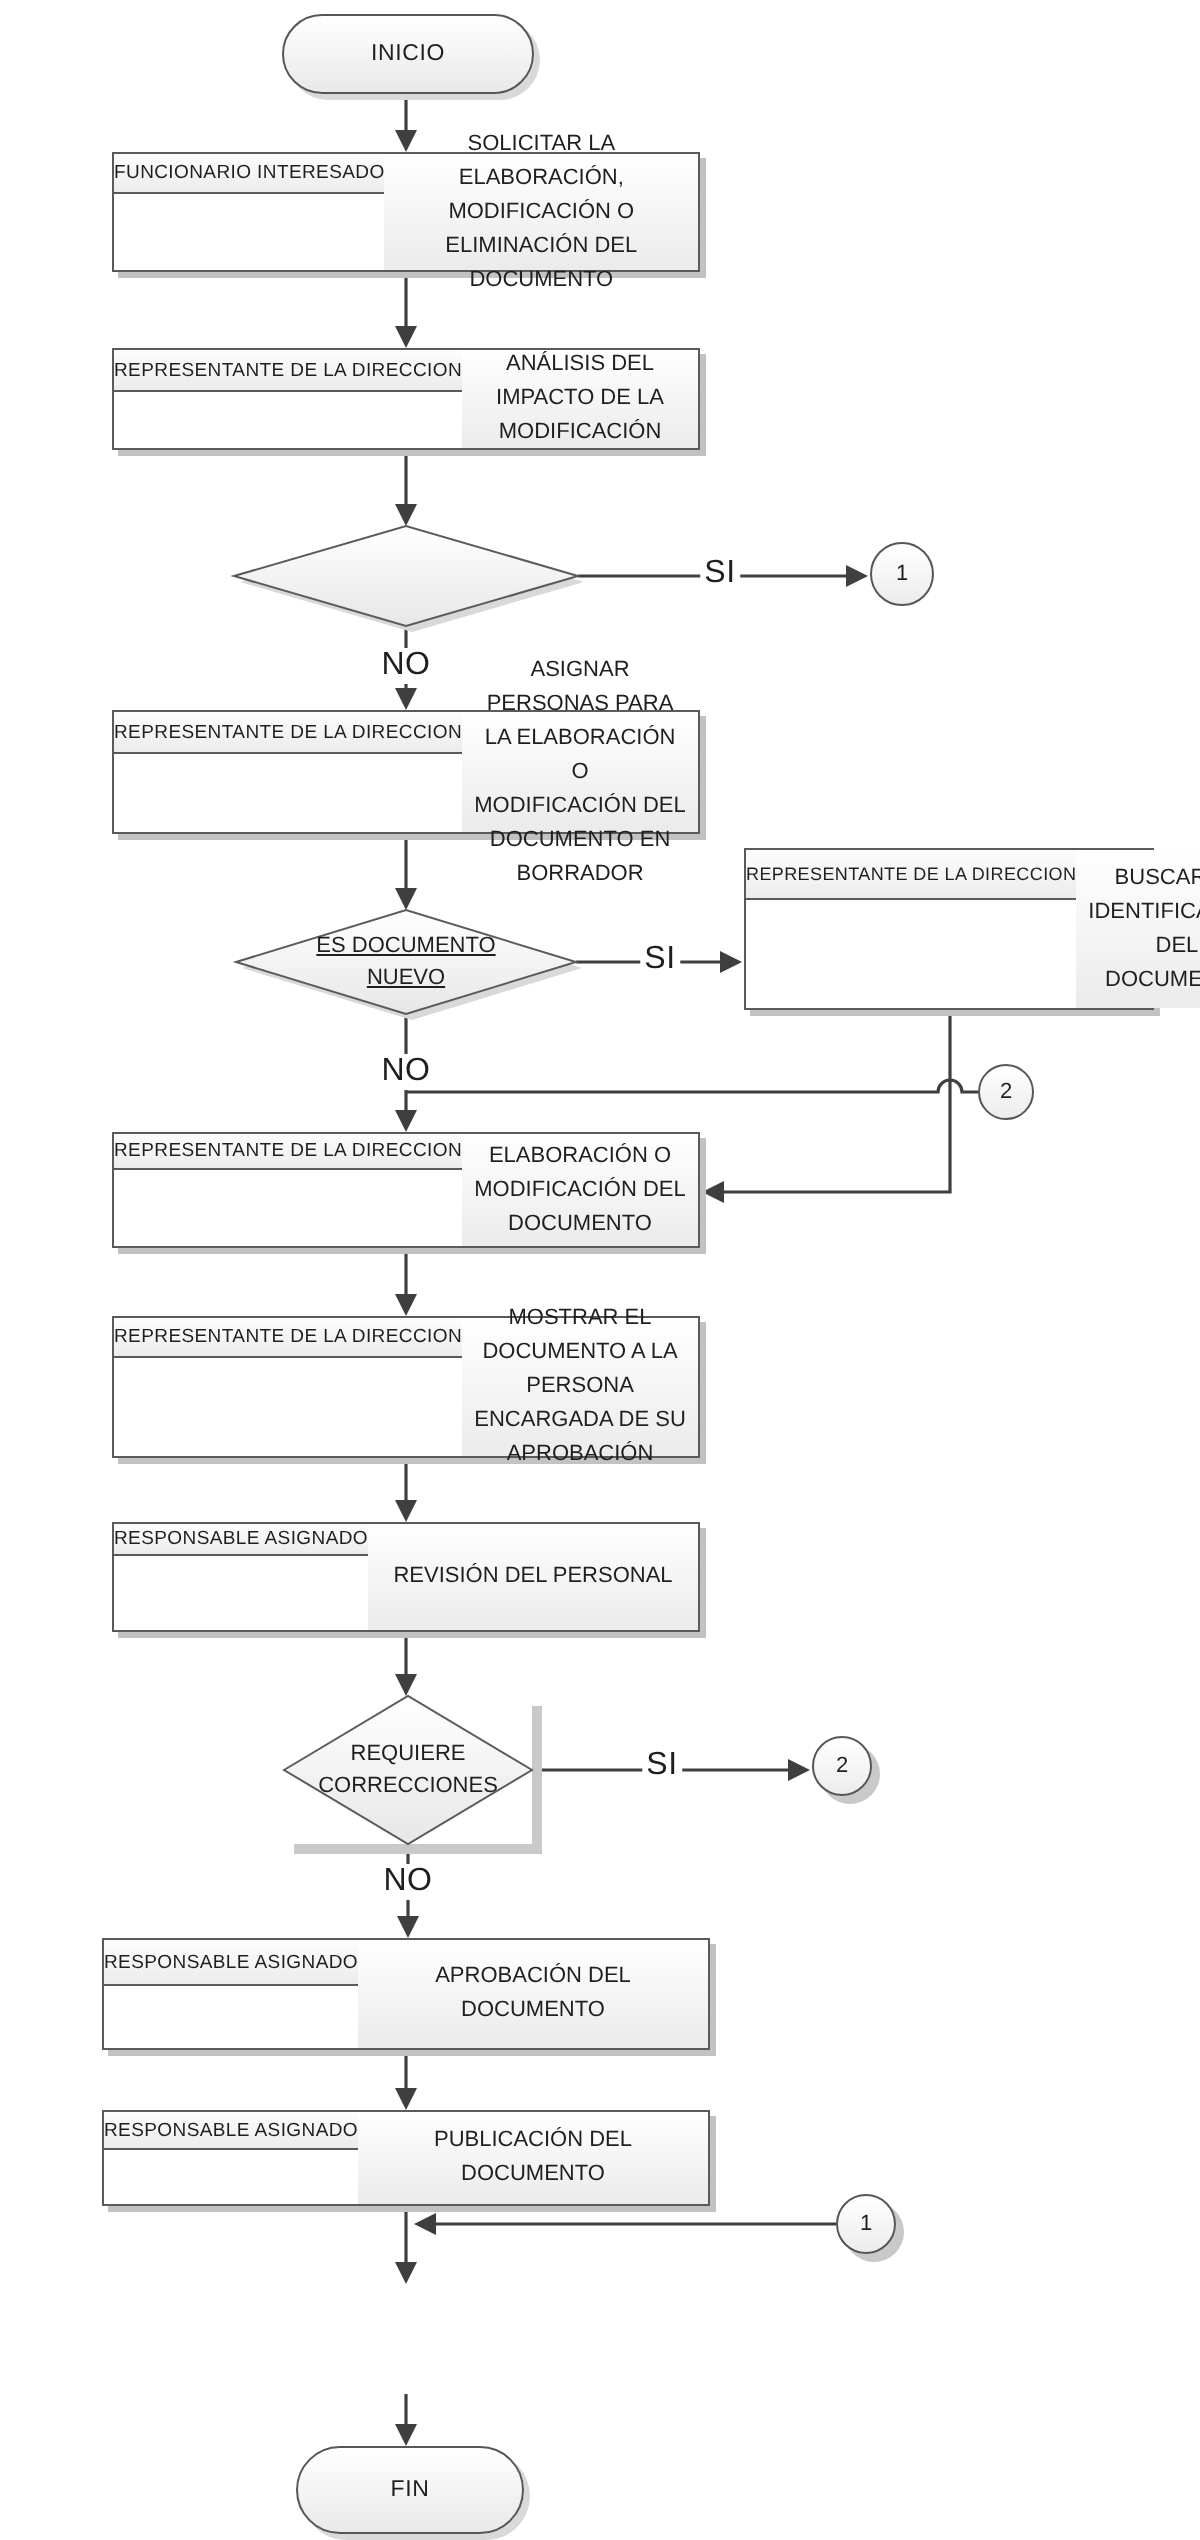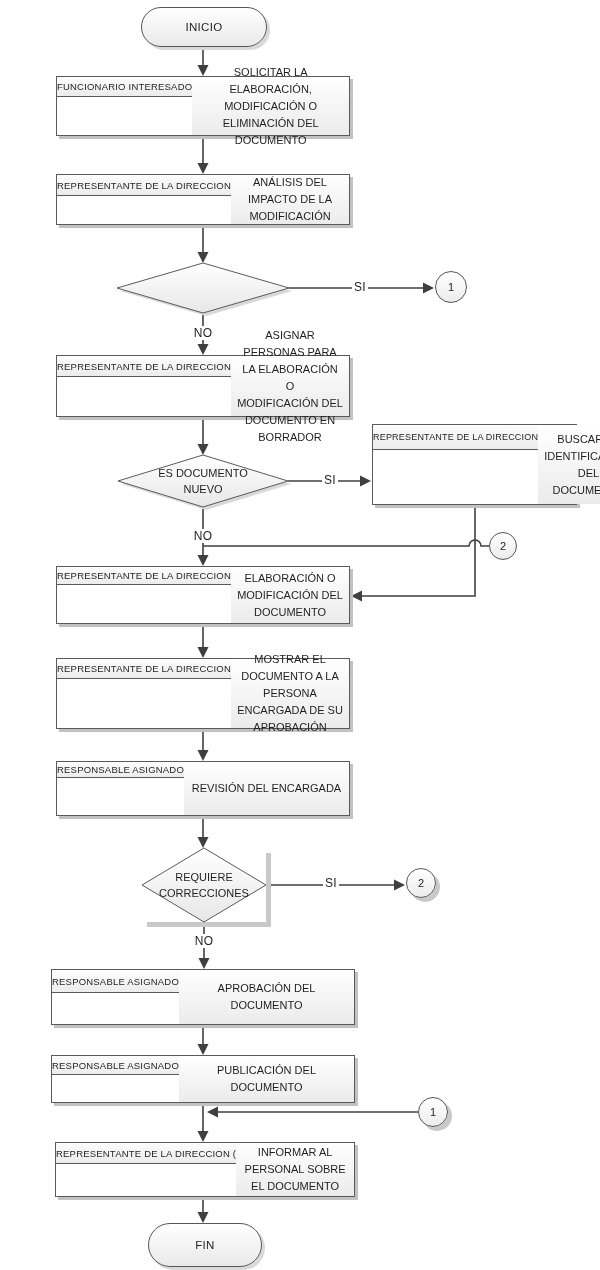--- a/index.html
+++ b/index.html
@@ -48,21 +48,21 @@
     position:absolute;display:flex;align-items:center;justify-content:center;
     border:1px solid #565656;border-radius:50%;
     background:linear-gradient(#ffffff,#ececec);
     font-size:11px;box-sizing:border-box;
   }
   .ccircle.shadowed{box-shadow:4px 4px 0 #c9c9c9;}
 
   
   .elabel{
     position:absolute;transform:translate(-50%,-50%);
-    background:#ffffff;padding:0 2px;font-size:12px;letter-spacing:.3px;
+    background:#ffffff;padding:0 2px;font-size:16px;letter-spacing:.3px;
   }
 </style>
 </head>
 <body>
 
 <div class="canvas">
 
   <svg class="wires" viewBox="0 0 600 1270">
     <defs>
       <linearGradient id="gFill" x1="0" y1="0" x2="0" y2="1">
@@ -166,39 +166,35 @@
   </div>
 
   <div class="pbox" style="left:56px;top:658px;width:294px;height:71px;">
     <div class="phead" style="height:19px;">REPRESENTANTE DE LA DIRECCION</div>
     <div class="pbody">MOSTRAR EL DOCUMENTO A LA PERSONA
 ENCARGADA DE SU APROBACIÓN</div>
   </div>
 
   <div class="pbox" style="left:56px;top:761px;width:294px;height:55px;">
     <div class="phead" style="height:15px;">RESPONSABLE ASIGNADO</div>
-    <div class="pbody">REVISIÓN DEL ENCARGADA</div>
+    <div class="pbody">REVISIÓN DEL PERSONAL</div>
   </div>
 
   <div class="pbox" style="left:51px;top:969px;width:304px;height:56px;">
     <div class="phead" style="height:22px;">RESPONSABLE ASIGNADO</div>
     <div class="pbody">APROBACIÓN DEL DOCUMENTO</div>
   </div>
 
   <div class="pbox" style="left:51px;top:1055px;width:304px;height:48px;">
     <div class="phead" style="height:18px;">RESPONSABLE ASIGNADO</div>
     <div class="pbody">PUBLICACIÓN DEL DOCUMENTO</div>
   </div>
 
-  <div class="pbox" style="left:55px;top:1142px;width:300px;height:55px;">
-    <div class="phead" style="height:20px;">REPRESENTANTE DE LA DIRECCION (</div>
-    <div class="pbody">INFORMAR AL PERSONAL SOBRE EL DOCUMENTO</div>
-  </div>
-
-  <div class="dlabel" style="left:203px;top:481px;width:120px;">ES DOCUMENTO
+
+  <div class="dlabel" style="left:203px;top:481px;width:120px;text-decoration:underline;">ES DOCUMENTO
 NUEVO</div>
   <div class="dlabel" style="left:204px;top:885px;width:100px;">REQUIERE
 CORRECCIONES</div>
 
   <div class="elabel" style="left:360px;top:287px;">SI</div>
   <div class="elabel" style="left:203px;top:333px;">NO</div>
   <div class="elabel" style="left:330px;top:480px;">SI</div>
   <div class="elabel" style="left:203px;top:536px;">NO</div>
   <div class="elabel" style="left:331px;top:883px;">SI</div>
   <div class="elabel" style="left:204px;top:941px;">NO</div>

